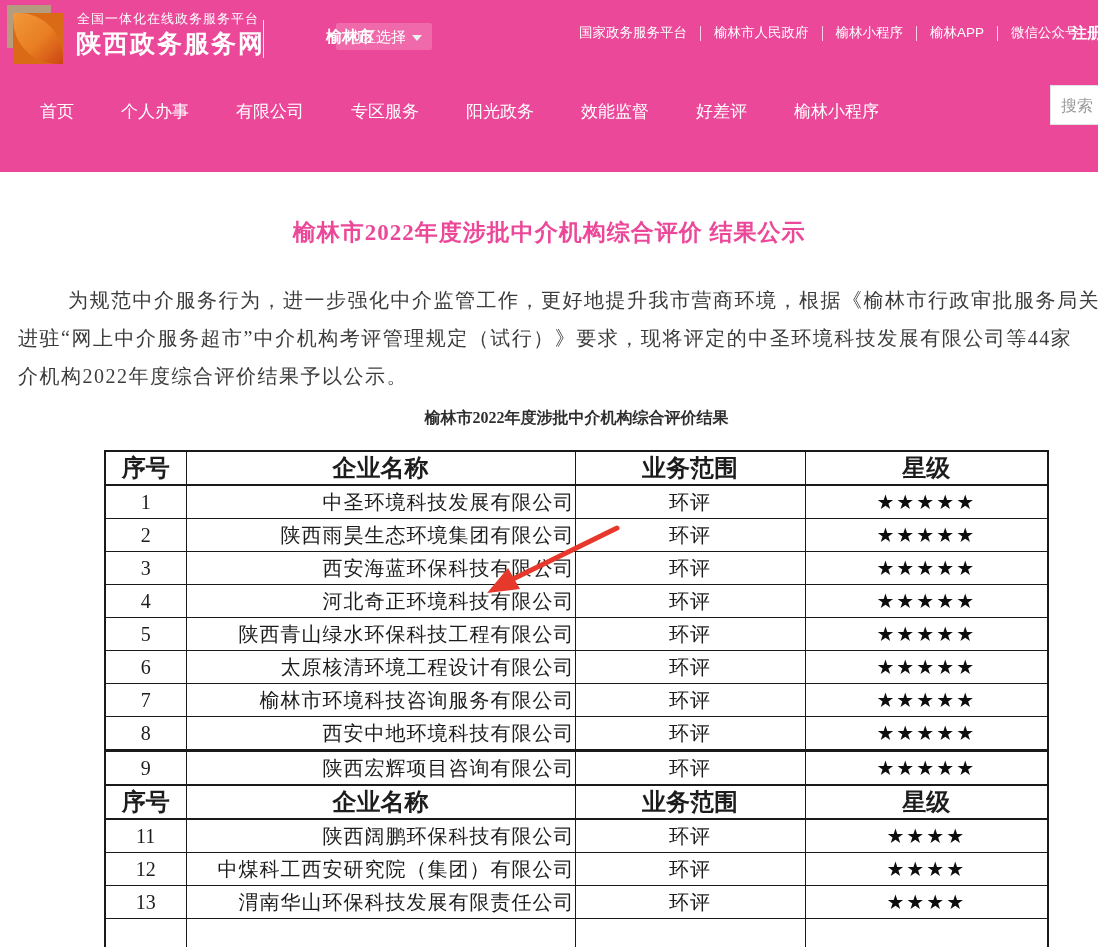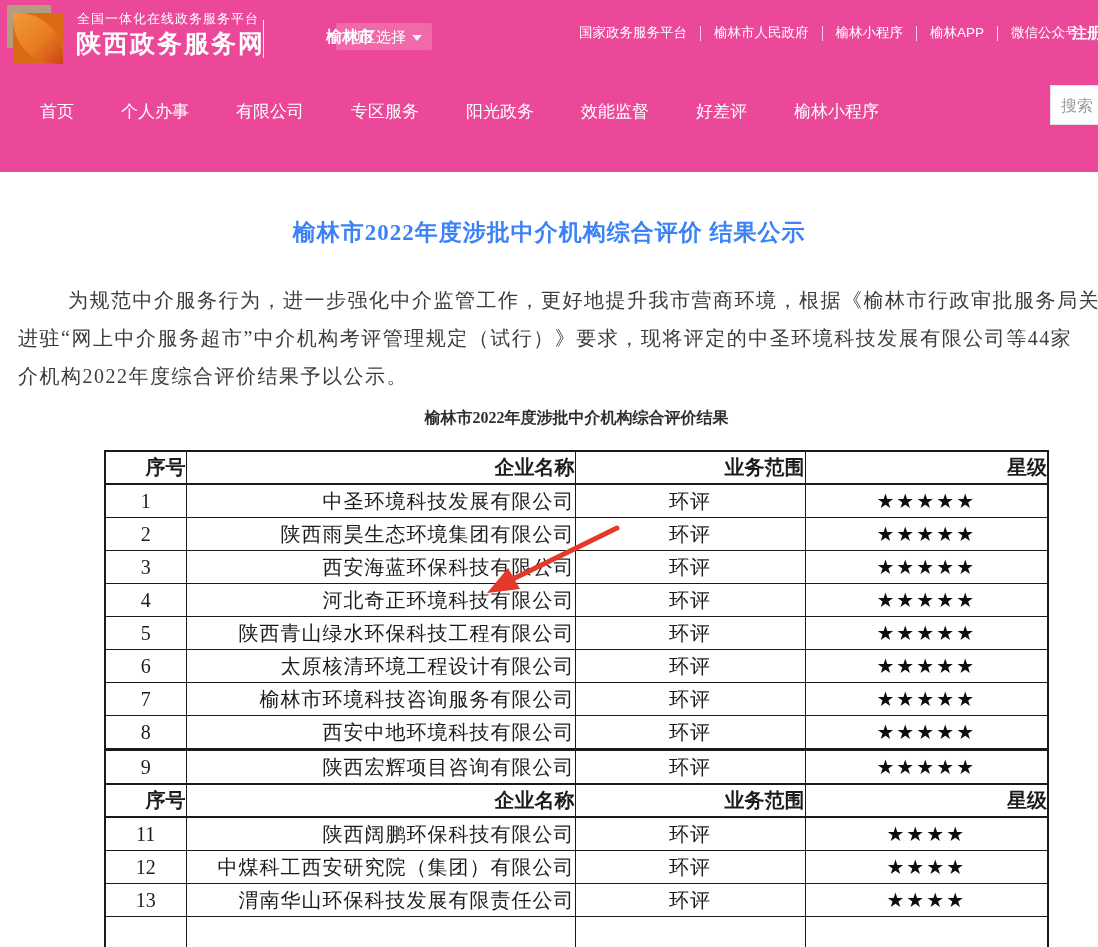--- a/index.html
+++ b/index.html
@@ -37,36 +37,36 @@
   .nav-item{white-space:nowrap;cursor:pointer;}
   .search-box{position:absolute;left:1050px;top:85px;width:170px;height:40px;background:#fff;
     border:1px solid #e2e2e2;box-sizing:border-box;}
   .search-box input{border:none;outline:none;width:150px;height:36px;margin:1px 0 0 8px;
     font-size:16px;color:#555;font-family:"Liberation Sans","DejaVu Sans",sans-serif;background:transparent;}
   .search-box input::placeholder{color:#9a9a9a;}
 
   
   .doc{position:relative;color:#333;}
   .doc-title{margin-top:45px;width:1098px;text-align:center;font-family:"Liberation Serif","DejaVu Serif",serif;
-    font-size:23px;font-weight:bold;color:#3b82f6;letter-spacing:1px;}
+    font-size:23px;font-weight:bold;color:#ec4899;letter-spacing:1px;}
   .doc-paragraph{margin-top:33px;padding-left:18px;width:1150px;
     font-family:"Liberation Serif","DejaVu Serif",serif;font-size:20px;color:#3c3c3c;letter-spacing:1.5px;}
   .doc-paragraph .pline{white-space:nowrap;line-height:38px;height:38px;}
   .doc-paragraph .pline:first-child{text-indent:50px;}
   .table-caption{margin-top:13px;width:1153px;text-align:center;
     font-family:"Liberation Serif","DejaVu Serif",serif;font-size:16px;font-weight:bold;color:#2e2e2e;}
   .table-wrap{width:1153px;margin-top:21px;}
   table.eval{border-collapse:collapse;width:943px;margin:0 auto;table-layout:fixed;
     font-family:"Liberation Serif","DejaVu Serif",serif;color:#1c1c1c;border:2px solid #1a1a1a;}
   table.eval col.c-no{width:81px;}
   table.eval col.c-name{width:389px;}
   table.eval col.c-scope{width:230px;}
   table.eval col.c-stars{width:243px;}
   table.eval th{border:1px solid #1a1a1a;border-bottom-width:2px;height:31px;
-    font-size:20px;font-weight:bold;text-align:right;padding:0;}
+    font-size:24px;font-weight:bold;text-align:center;padding:0;}
   table.eval tr.header-row{border-top:2px solid #1a1a1a;}
   table.eval td{border:1px solid #1a1a1a;height:32px;font-size:20px;padding:0;overflow:hidden;}
   table.eval tr.thick-top td{border-top:3px solid #1a1a1a;}
   td.no{text-align:center;}
   td.name{text-align:right;padding-left:10px;letter-spacing:1px;}
   td.scope{text-align:center;font-size:19px;letter-spacing:1px;font-family:Liberation Serif, serif;}
   td.stars{text-align:center;font-size:21px;letter-spacing:2px;color:#0d0d0d;}
   tr.partial-row td{height:30px;border-bottom:none;}
 
   

